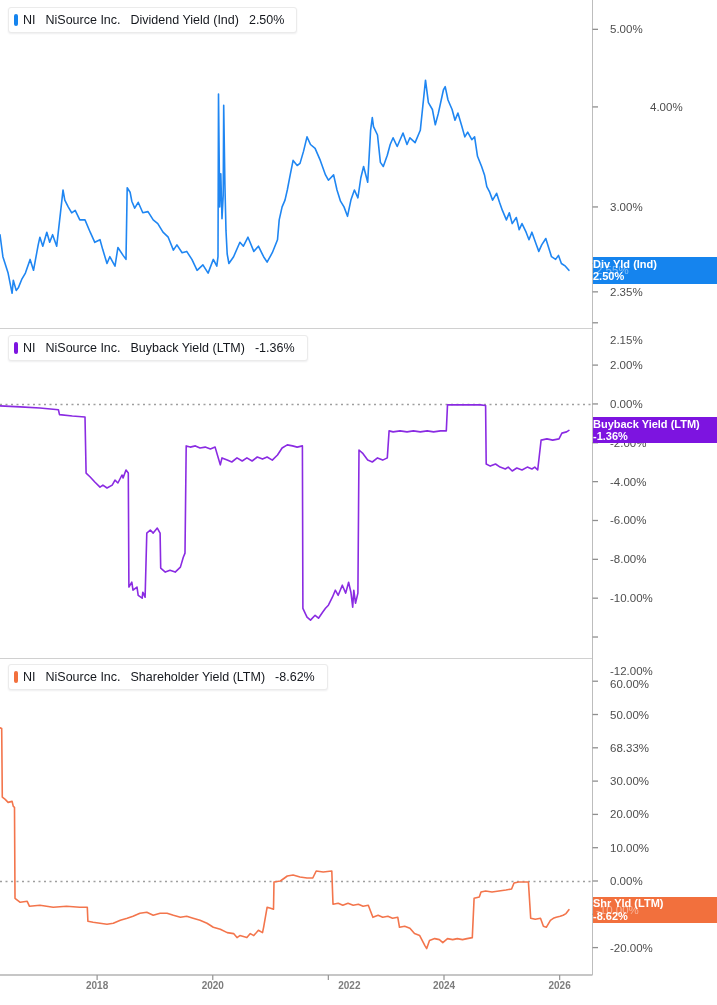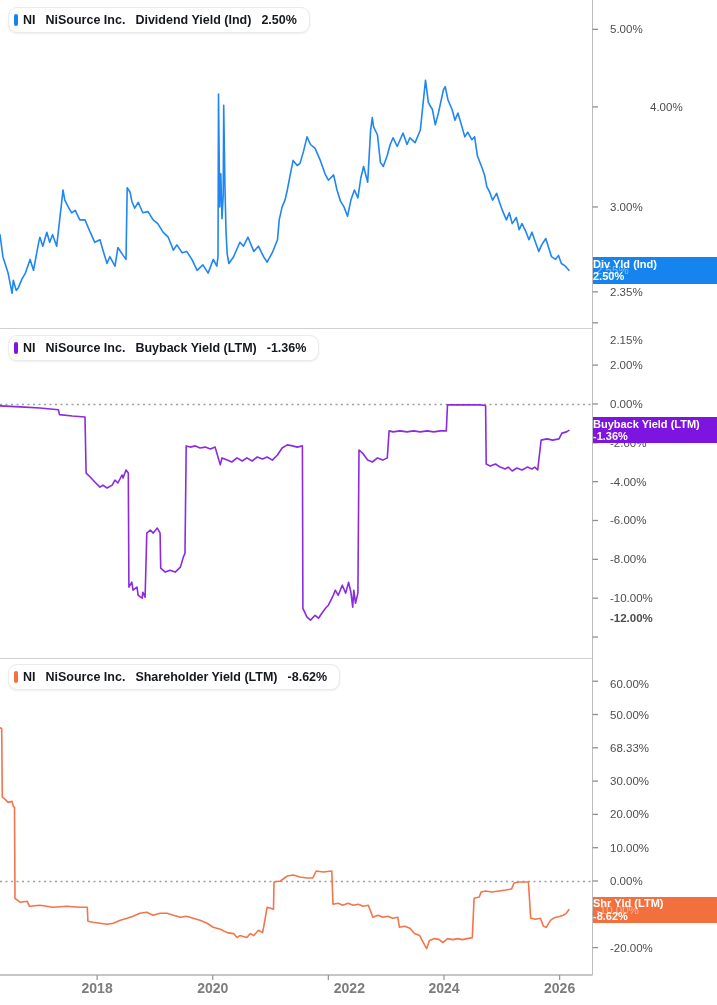--- a/index.html
+++ b/index.html
@@ -1,27 +1,27 @@
 <!DOCTYPE html>
 <html><head>
 <meta charset="utf-8">
 <style>
   html,body{margin:0;padding:0;background:#fff;}
   body{width:717px;height:1005px;font-family:"Liberation Sans",sans-serif;position:relative;overflow:hidden;}
   .stage{position:absolute;left:0;top:0;width:717px;height:1005px;}
   #chart-svg{position:absolute;left:0;top:0;z-index:1;}
   .pill{position:absolute;left:8px;z-index:5;display:flex;align-items:center;gap:10px;
-        background:#fff;border:1px solid #ebebeb;border-radius:9px;
+        background:#fff;border:1px solid #ebebeb;border-radius:3px;
         box-shadow:0 1px 2px rgba(20,20,30,0.07);
-        padding:5px 12px 5px 14px;font-size:12.5px;font-weight:700;color:#15181e;white-space:nowrap;}
+        padding:5px 12px 5px 14px;font-size:12.5px;font-weight:400;color:#15181e;white-space:nowrap;}
   .pill .bar{position:absolute;left:5px;top:6px;bottom:6px;width:4px;border-radius:3px;}
   .tick-label{position:absolute;left:602px;transform:translateY(-50%);z-index:2;
         font-size:11.5px;font-weight:500;color:#4d4d4d;padding-left:8px;}
   .x-label{position:absolute;top:980px;transform:translateX(-50%);z-index:2;
-        font-size:14px;font-weight:700;color:#7d7d7d;}
+        font-size:10px;font-weight:700;color:#7d7d7d;}
   .badge{position:absolute;left:593px;width:124px;z-index:4;color:#fff;
         display:flex;flex-direction:column;justify-content:center;
         font-size:11px;line-height:12.5px;font-weight:700;}
   .badge .ghost{position:absolute;left:3px;top:50%;transform:translateY(-50%);
         font-weight:400;font-size:11.5px;opacity:0.45;white-space:nowrap;}
 </style>
 </head>
 <body>
 
 <div class="stage">
@@ -106,21 +106,21 @@
     <div class="tick-label" style="top: 206.947px;">3.00%</div>
     <div class="tick-label" style="top: 291.858px;">2.35%</div>
     <div class="tick-label" style="top: 340px; text-align: center;">2.15%</div>
     <div class="tick-label" style="top: 365.098px;">2.00%</div>
     <div class="tick-label" style="top: 403.945px;">0.00%</div>
     <div class="tick-label" style="top: 442.791px;">-2.00%</div>
     <div class="tick-label" style="top: 481.637px;">-4.00%</div>
     <div class="tick-label" style="top: 520.484px;">-6.00%</div>
     <div class="tick-label" style="top: 559.33px;">-8.00%</div>
     <div class="tick-label" style="top: 598.177px;">-10.00%</div>
-    <div class="tick-label" style="top: 618px; font-weight: bold;">-12.00%</div>
+    <div class="tick-label" style="top: 671px;">-12.00%</div>
     <div class="tick-label" style="top: 684px;">60.00%</div>
     <div class="tick-label" style="top: 714.507px;">50.00%</div>
     <div class="tick-label" style="top: 747.806px;">68.33%</div>
     <div class="tick-label" style="top: 781.104px;">30.00%</div>
     <div class="tick-label" style="top: 814.402px;">20.00%</div>
     <div class="tick-label" style="top: 847.701px;">10.00%</div>
     <div class="tick-label" style="top: 880.999px;">0.00%</div>
     <div class="tick-label" style="top: 947.595px;">-20.00%</div>
     <div class="x-label" style="left: 97.125px;">2018</div>
     <div class="x-label" style="left: 212.75px;">2020</div>

